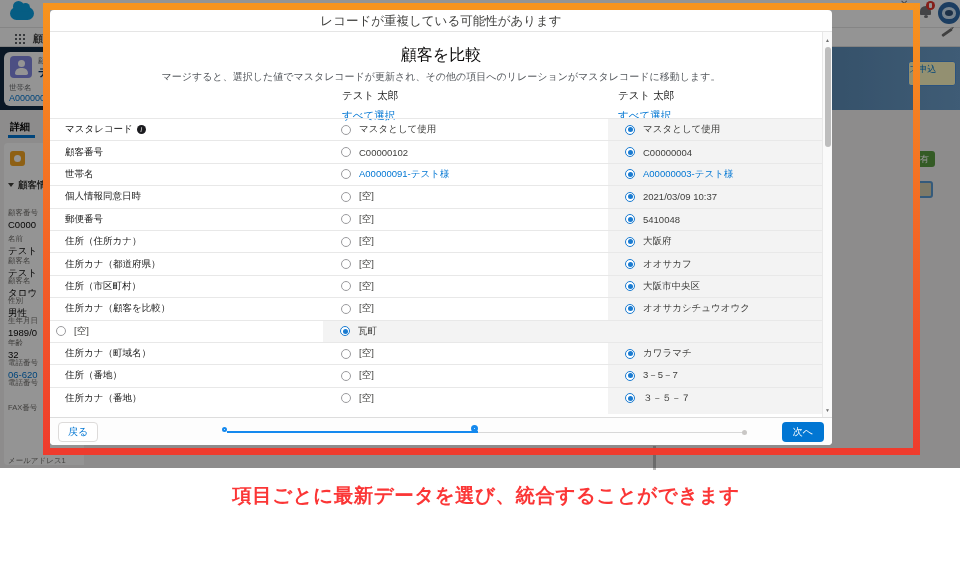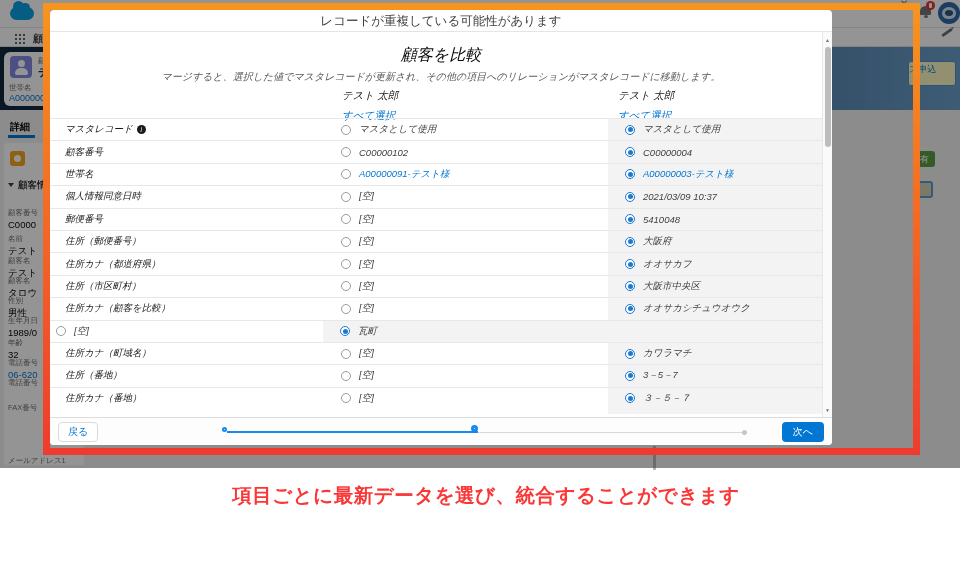--- a/index.html
+++ b/index.html
@@ -53,21 +53,21 @@
                color:#fff; font-size:9px; text-align:center; line-height:16px; }
   .focus-box { position:absolute; left:913px; top:181px; width:20px; height:17px; background:#d7d1b2; border:2px solid #5b9bd5; border-radius:3px; }
   .col-divider { position:absolute; left:653px; top:446px; width:3px; height:24px; background:#b9b9b9; }
 
   .dim { position:absolute; left:0; top:0; width:960px; height:468px; background:rgba(0,0,0,0.42); z-index:5; }
   .close-x { position:absolute; left:900px; top:-2px; z-index:6; font-size:10px; color:#454545; cursor:pointer; }
 
   
   .modal { position:absolute; left:50px; top:10px; width:782px; height:435px; background:#fff; border-radius:4px; z-index:10; }
   .m-title { height:22px; line-height:22px; text-align:center; font-size:12.5px; color:#3e3e3c; border-bottom:1px solid #e5e5e5; }
-  .m-body { position:relative; height:385px; overflow:hidden;font-style:italic; }
+  .m-body { position:relative; height:385px; overflow:hidden; }
   .m-heading { text-align:center; font-size:16px; color:#080707; padding-top:13px; font-weight:500; }
   .m-desc { text-align:center; font-size:10px; color:#54585d; padding-top:4px; }
   .col-h { position:absolute; top:57px; }
   .col-h .cname { font-size:10.5px; color:#181818; }
   .col-h .select-all { font-size:10.5px; color:#0176d3; margin-top:6px; cursor:pointer; }
   .col-h1 { left:292px; } .col-h2 { left:568px; }
   .col-h2 .select-all { text-decoration:underline; }
   .rows { position:absolute; left:0; top:86px; right:10px; }
   .crow { display:flex; height:22.4px; border-top:1px solid #e8e8e8; align-items:stretch; }
   .crow:last-child { border-bottom:1px solid #e8e8e8; }
@@ -252,21 +252,21 @@
             <div class="cmid">
               <span class="radio"></span>
               <span class="cval">[空]</span>
             </div>
             <div class="cright">
               <span class="radio sel"></span>
               <span class="cval">5410048</span>
             </div>
           </div>
           <div class="crow">
-            <div class="clabel">住所（郵便番号）</div>
+            <div class="clabel">住所（住所カナ）</div>
             <div class="cmid">
               <span class="radio"></span>
               <span class="cval">[空]</span>
             </div>
             <div class="cright">
               <span class="radio sel"></span>
               <span class="cval">大阪府</span>
             </div>
           </div>
           <div class="crow">

